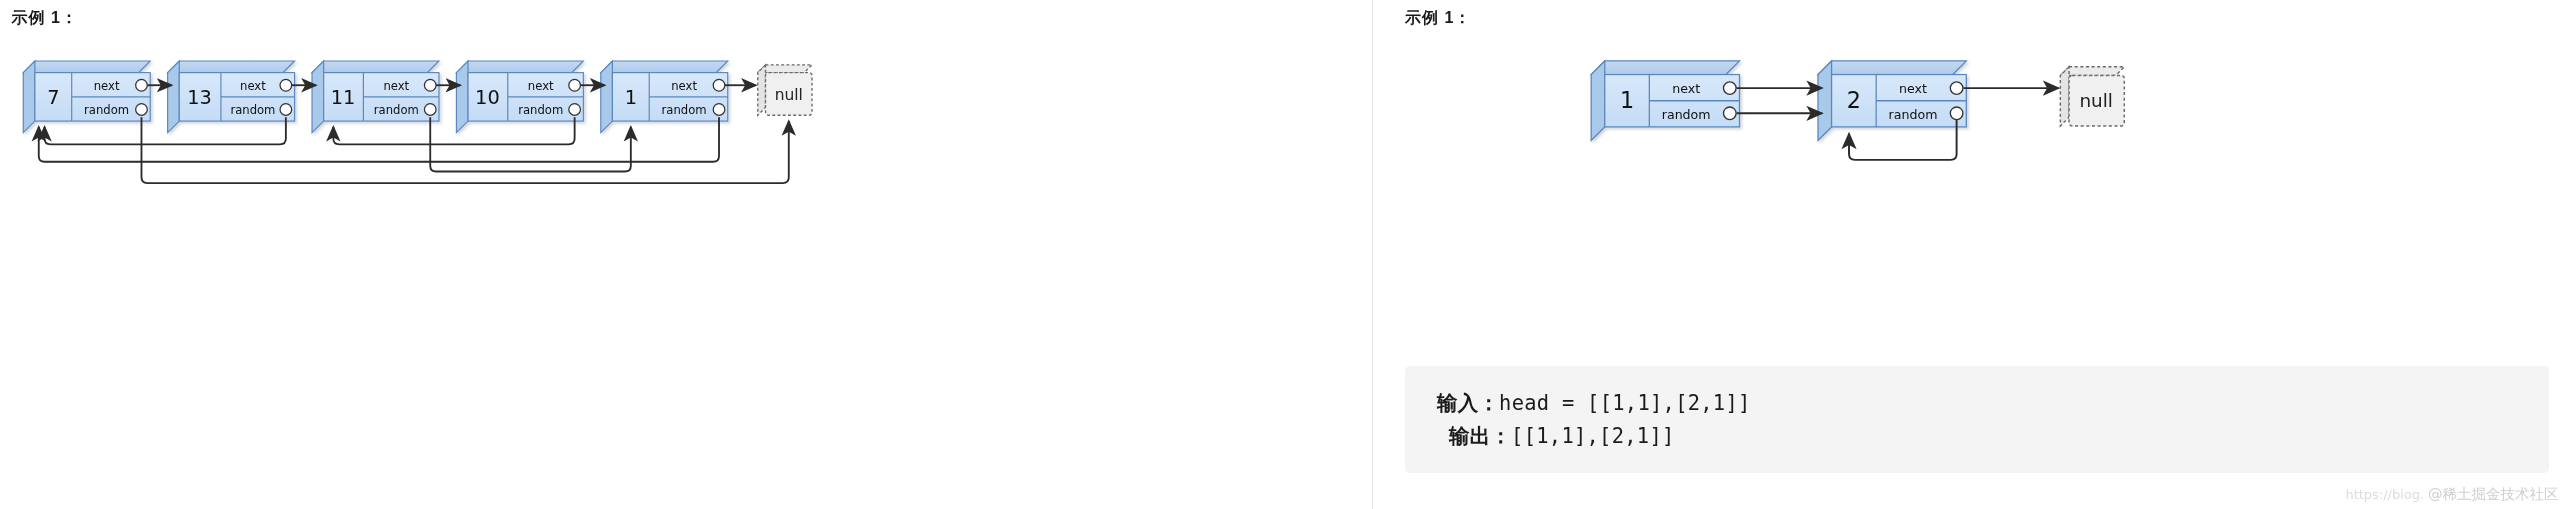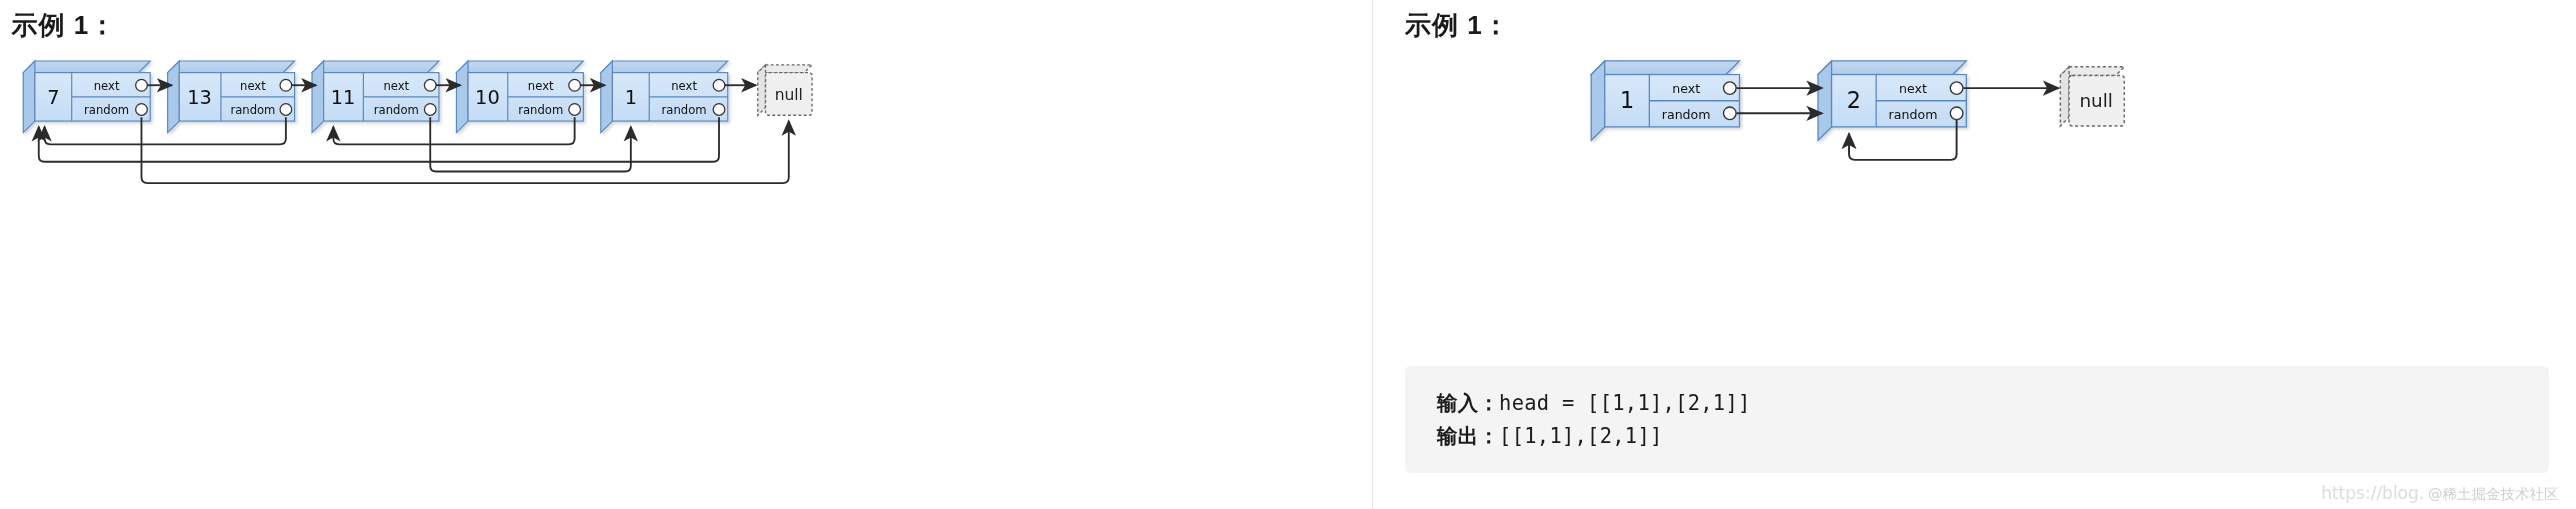--- a/index.html
+++ b/index.html
@@ -20,21 +20,21 @@
 
   .vdivider{
     position:absolute;
     left:1372px; top:0;
     width:1px; height:510px;
     background:#e3e3e3;
   }
 
   .example-title{
     position:absolute;
-    font-size:26px;
+    font-size:16px;
     font-weight:bold;
     color:#1a1a1a;
     letter-spacing:1px;
     white-space:nowrap;
   }
   #title-1{ left:11.6px; top:7.8px; }
   #title-2{ left:29px; top:7.8px; }
 
   .diagram{
     position:absolute;
@@ -60,32 +60,32 @@
     letter-spacing:0.3px;
   }
   .code-line .cn{
     font-family:"DejaVu Sans", sans-serif;
     font-weight:bold;
     font-size:20.4px;
   }
   #c1-l1{ left:32px; top:23px; }
   #c1-l2{ left:32px; top:56px; }
   #c2-l1{ left:32px; top:23px; }
-  #c2-l2{ left:32px; top:56px; }
+  #c2-l2{ left:44px; top:56px; }
 
   .watermark{
     position:absolute;
     right:17.4px; bottom:5.8px;
     font-size:14.5px;
     color:#cfcfcf;
     font-family:"DejaVu Sans", sans-serif;
     white-space:nowrap;
     user-select:none;
   }
-  .watermark .wm-url{ font-size:17px; color:#dcdcdc; margin-right:3.9px;text-align:center; }
+  .watermark .wm-url{ font-size:13px; color:#dcdcdc; margin-right:3.9px;text-align:center; }
 </style>
 </head>
 <body>
 
 <div class="vdivider"></div>
 
 <section class="panel" id="panel-1">
 
   <div class="example-title" id="title-1">示例 1：</div>
 

